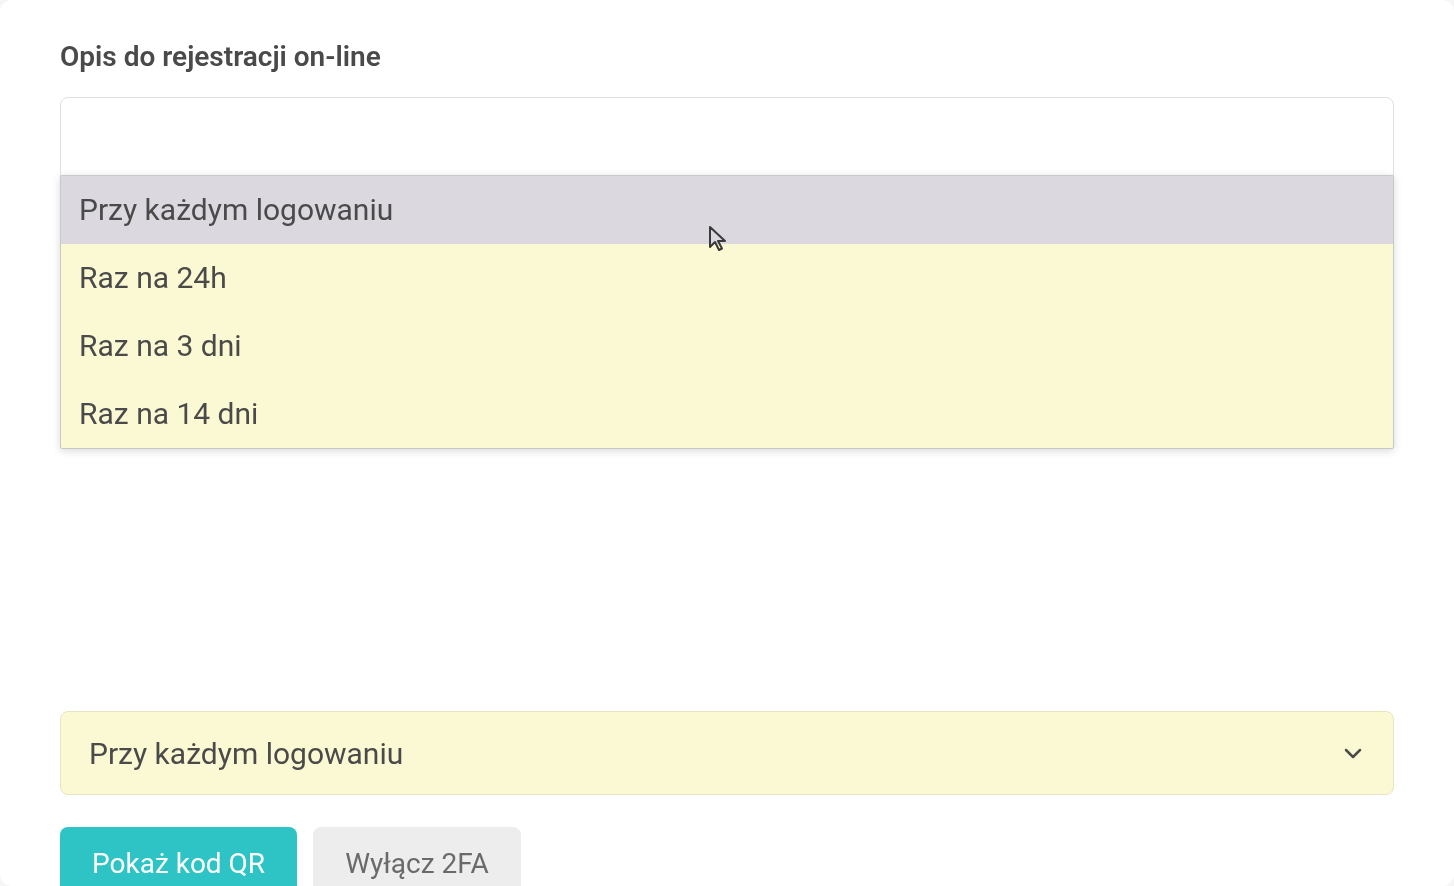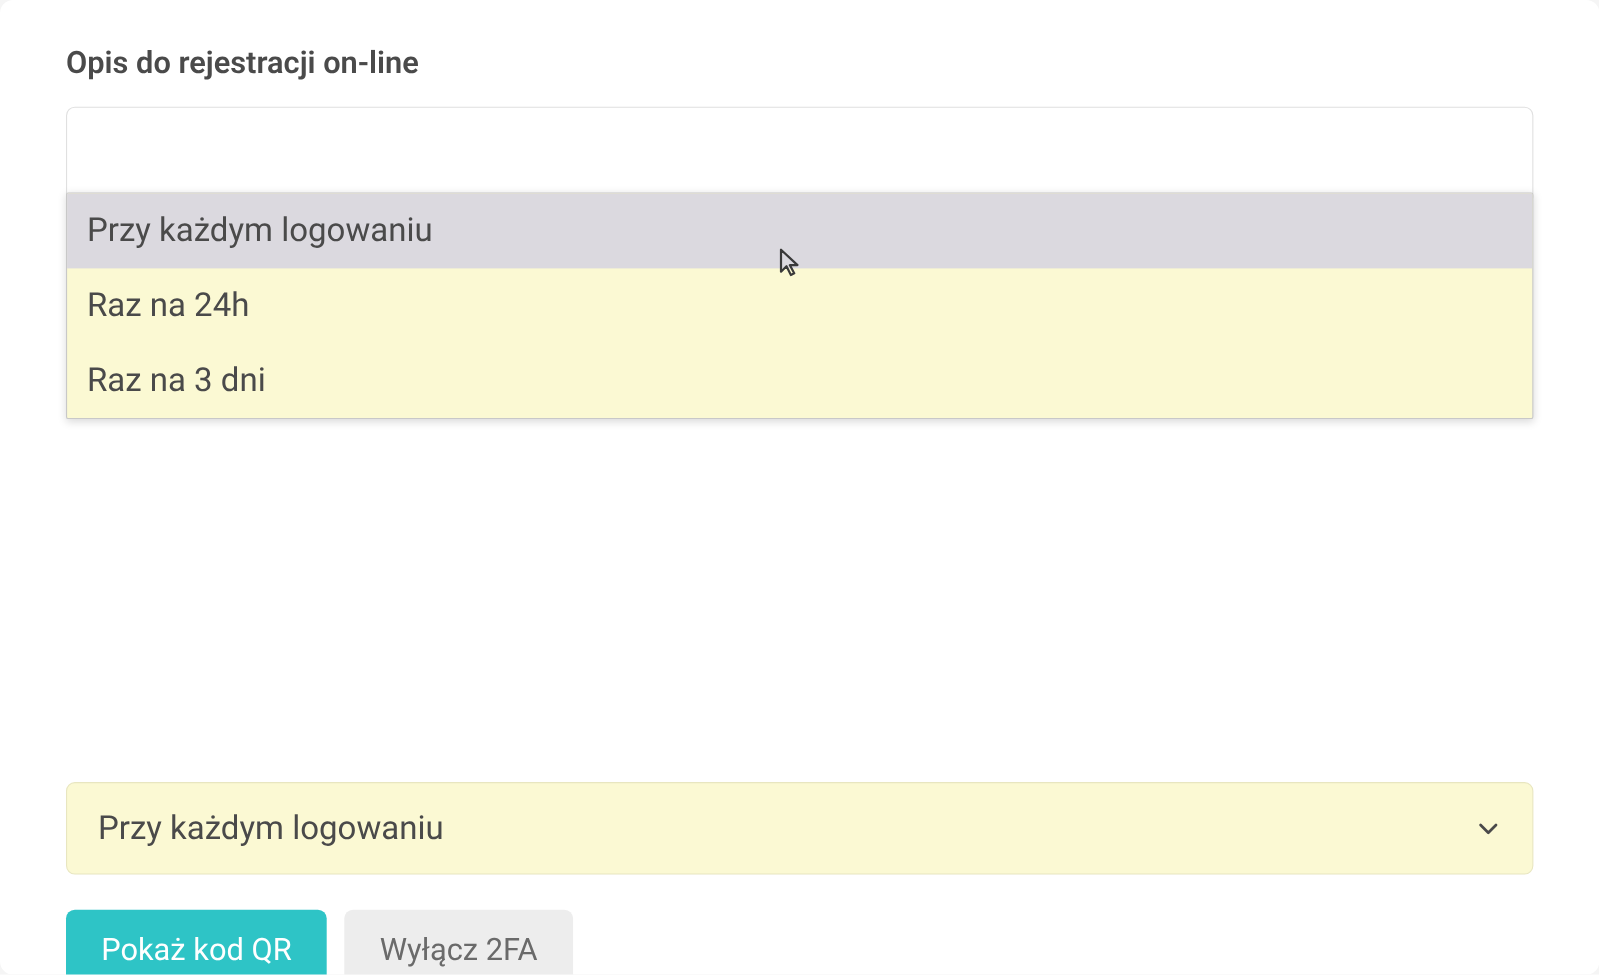--- a/index.html
+++ b/index.html
@@ -132,20 +132,21 @@
 <div class="panel">
   
   <h2 class="section-title">Opis do rejestracji on-line</h2>
   
   <textarea class="description-input" value="" style=""></textarea>
   
   <div class="dropdown-options">
     <div class="dropdown-option highlighted">Przy każdym logowaniu</div>
     <div class="dropdown-option">Raz na 24h</div>
     <div class="dropdown-option">Raz na 3 dni</div>
+    <div class="dropdown-option">Raz na 14 dni</div>
   </div>
   
   <div class="cursor-icon">
     <svg width="22" height="28" viewBox="0 0 22 28">
       <path d="M 2 2 L 2 22 L 7 17 L 11 25 L 14 23.5 L 10 16 L 17 16 Z" fill="none" stroke="#3a3a3a" stroke-width="2" stroke-linejoin="round"></path>
     </svg>
   </div>
   
   <div class="select-field">
     <span class="select-value">Przy każdym logowaniu</span>

